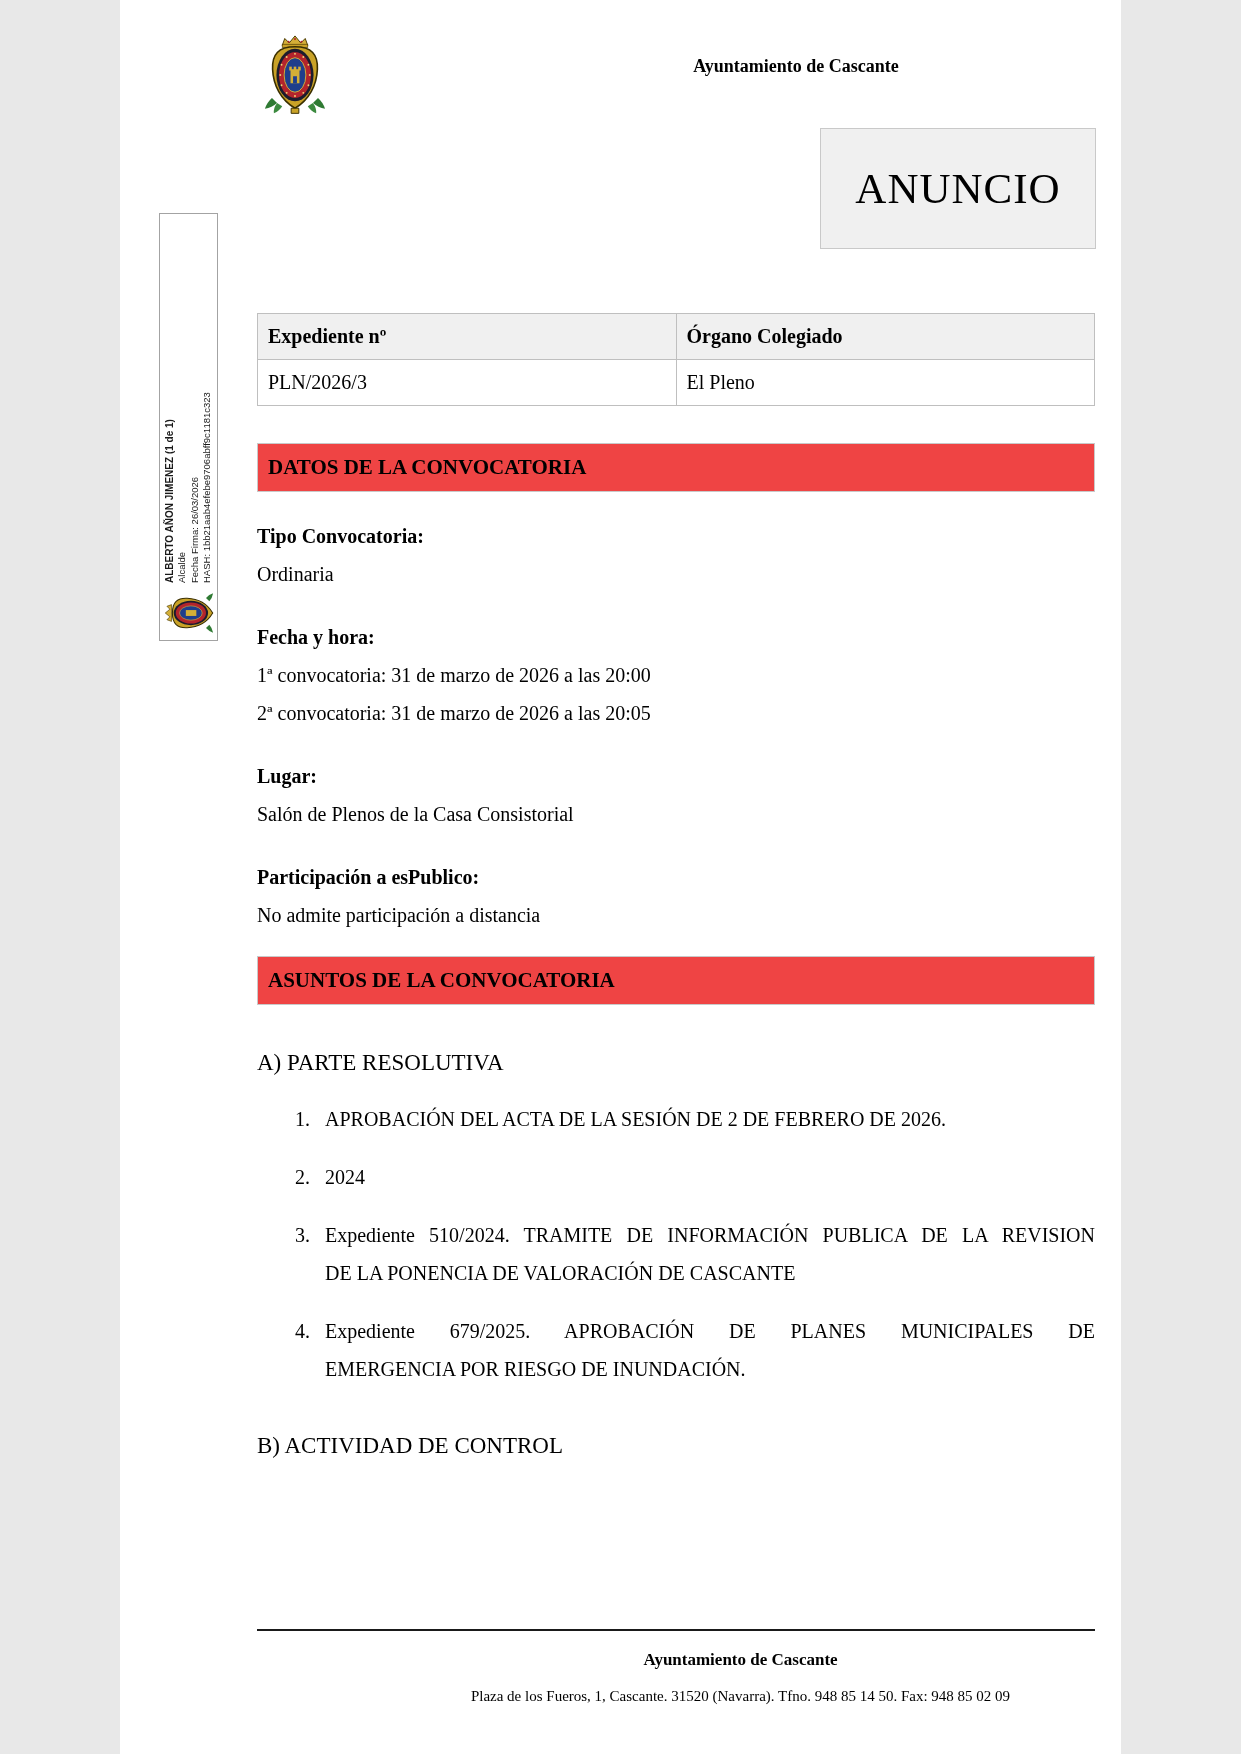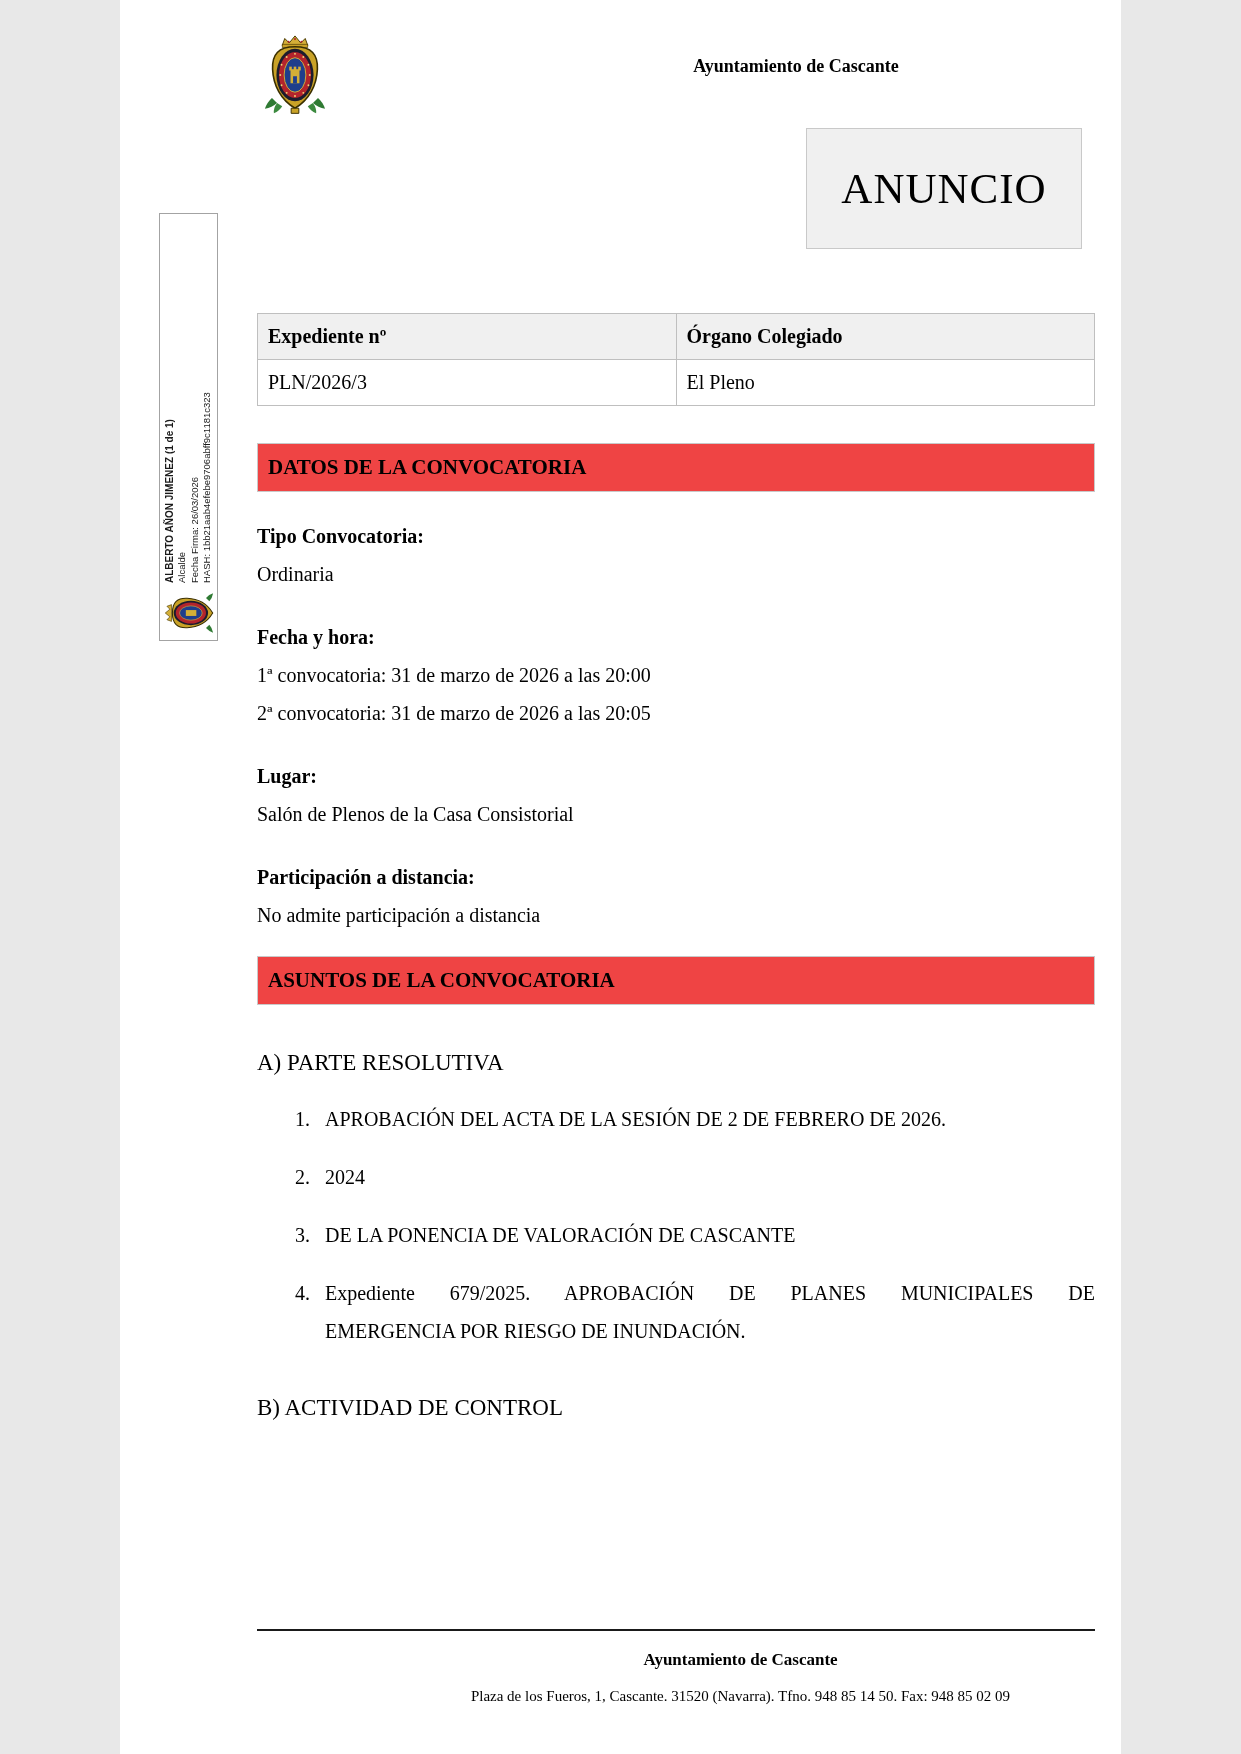--- a/index.html
+++ b/index.html
@@ -4,21 +4,21 @@
 <style>
   html,body{margin:0;padding:0;background:#e8e8e8;}
   .page{
     position:relative;width:1001px;height:1754px;margin:0 auto;background:#ffffff;
     font-family:"Liberation Serif", serif;color:#000;overflow:hidden;
   }
   
   .logo{position:absolute;left:143px;top:34px;width:64px;height:84px;}
   .org-title{position:absolute;left:556px;top:56px;width:240px;font-size:18px;font-weight:bold;text-align:center;}
   .anuncio-box{
-    position:absolute;left:686px;top:128px;width:274px;height:119px;
+    position:absolute;left:700px;top:128px;width:274px;height:119px;
     background:#f0f0f0;border:1px solid #c9c9c9;
     display:flex;align-items:center;justify-content:center;
   }
   .anuncio-box span{font-size:43px;letter-spacing:1px;}
   
   .content{position:absolute;left:137px;top:313px;width:838px;font-size:20px;}
   table.exp{width:100%;border-collapse:collapse;}
   table.exp th,table.exp td{
     border:1px solid #bfbfbf;text-align:left;font-size:20px;
     padding:11px 10px;width:50%;
@@ -146,37 +146,38 @@
       <div class="val">1ª convocatoria: 31 de marzo de 2026 a las 20:00</div>
       <div class="val">2ª convocatoria: 31 de marzo de 2026 a las 20:05</div>
     </div>
 
     <div class="field">
       <div class="label">Lugar:</div>
       <div class="val">Salón de Plenos de la Casa Consistorial</div>
     </div>
 
     <div class="field">
-      <div class="label">Participación a distancia:</div>
+      <div class="label">Participación a esPublico:</div>
       <div class="val">No admite participación a distancia</div>
     </div>
 
 
     <div class="banner second">ASUNTOS DE LA CONVOCATORIA</div>
 
     <div class="sec-title">A) PARTE RESOLUTIVA</div>
 
     <div class="olist">
       <div class="oitem">
         <span class="line2">APROBACIÓN DEL ACTA DE LA SESIÓN DE 2 DE FEBRERO DE 2026.</span>
       </div>
       <div class="oitem">
         <span class="line2">2024</span>
       </div>
       <div class="oitem">
+        <span class="jline">Expediente 510/2024. TRAMITE DE INFORMACIÓN PUBLICA DE LA REVISION</span>
         <span class="line2">DE LA PONENCIA DE VALORACIÓN DE CASCANTE</span>
       </div>
       <div class="oitem">
         <span class="jline">Expediente 679/2025. APROBACIÓN DE PLANES MUNICIPALES DE</span>
         <span class="line2">EMERGENCIA POR RIESGO DE INUNDACIÓN.</span>
       </div>
     </div>
 
     <div class="sec-title">B) ACTIVIDAD DE CONTROL</div>
 

